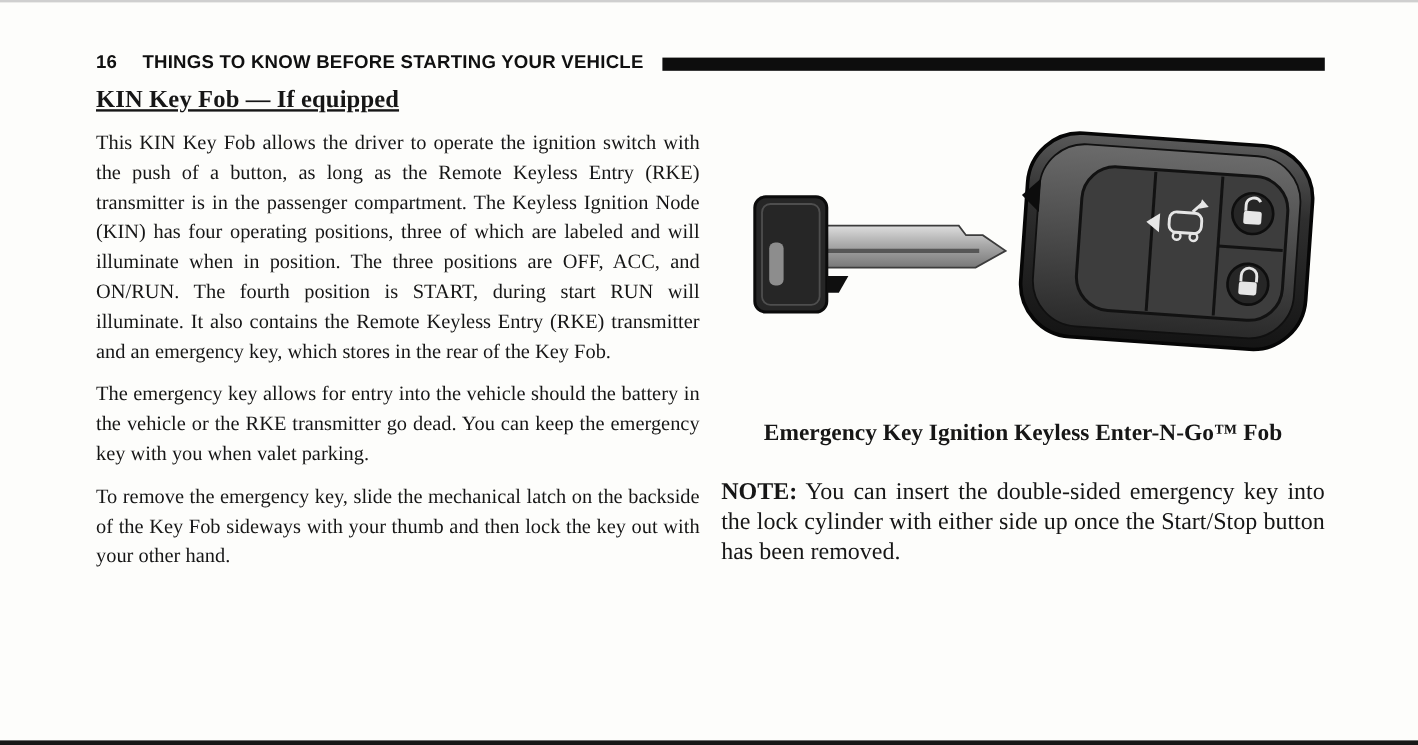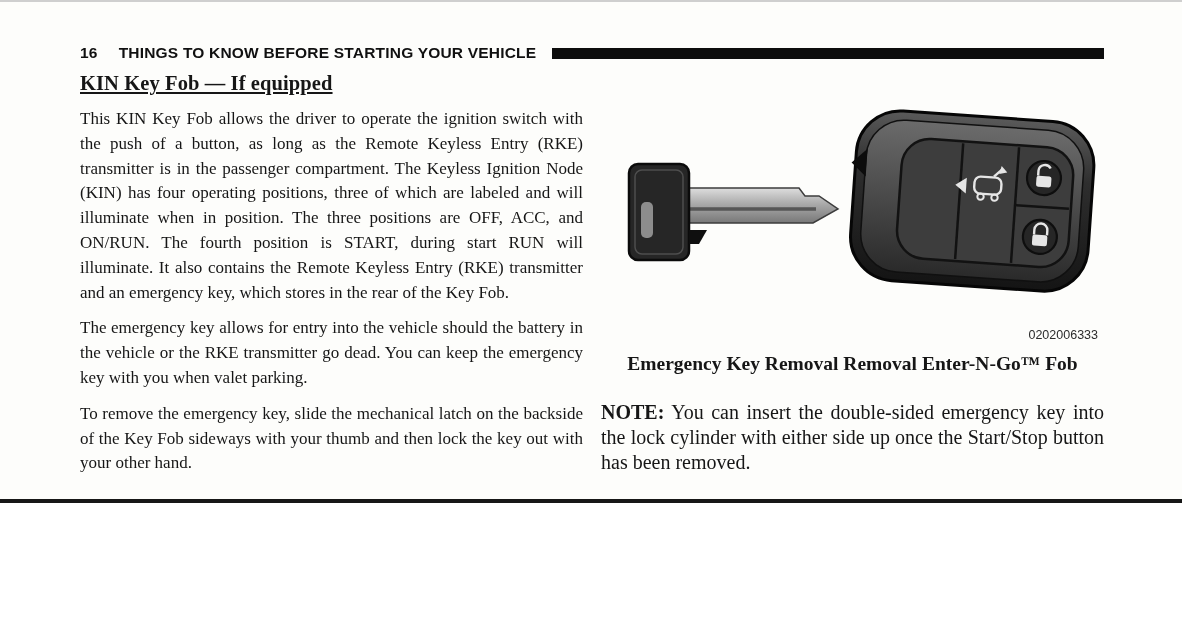--- a/index.html
+++ b/index.html
@@ -1,19 +1,19 @@
 <!DOCTYPE html>
 <html><head>
 <meta charset="utf-8">
 <style>
   * { margin:0; padding:0; box-sizing:border-box; }
   html,body { width:1182px; height:621px; }
   body { background:#ffffff; }
   .page {
-    position:relative; width:1182px; height:503px;
+    position:relative; width:1182px; height:621px;
     background:#fdfdfb; overflow:hidden;
     font-family:"Liberation Serif", serif; color:#161616;
   }
   .edge-top { position:absolute; top:0; left:0; right:0; height:2px; background:#cfcfcf; }
   .edge-bottom { position:absolute; bottom:0; left:0; right:0; height:4px; background:#171717; }
 
   .header {
     position:absolute; top:44px; left:80px; right:78px;
     display:flex; align-items:center;
     font-family:"Liberation Sans", sans-serif; font-weight:bold;
@@ -109,23 +109,22 @@
         </g>
 
         <g>
           <circle cx="441" cy="160" r="17" fill="#262626" stroke="#0e0e0e" stroke-width="2.2"></circle>
           <path d="M435,158 v-5 a6.5,6.5 0 0 1 13,0 v5" fill="none" stroke="#e6e6e6" stroke-width="2.4"></path>
           <rect x="433.5" y="158" width="15" height="11" rx="2.2" fill="#e6e6e6"></rect>
         </g>
       </g>
     </svg>
 
-    <div class="fig-num">0202006333</div>
 
     <div class="caption">
-      <div>Emergency Key Removal Removal Enter-N-Go™ Fob</div>
+      <div>Emergency Key Ignition Keyless Enter-N-Go™ Fob</div>
     </div>
 
     <p class="note"><b>NOTE:</b> <span>You can insert the double-sided emergency key into the lock cylinder with either side up once the Start/Stop button has been removed.</span></p>
   </div>
 
   <div class="edge-bottom"></div>
 </div>
 
 </body></html>

